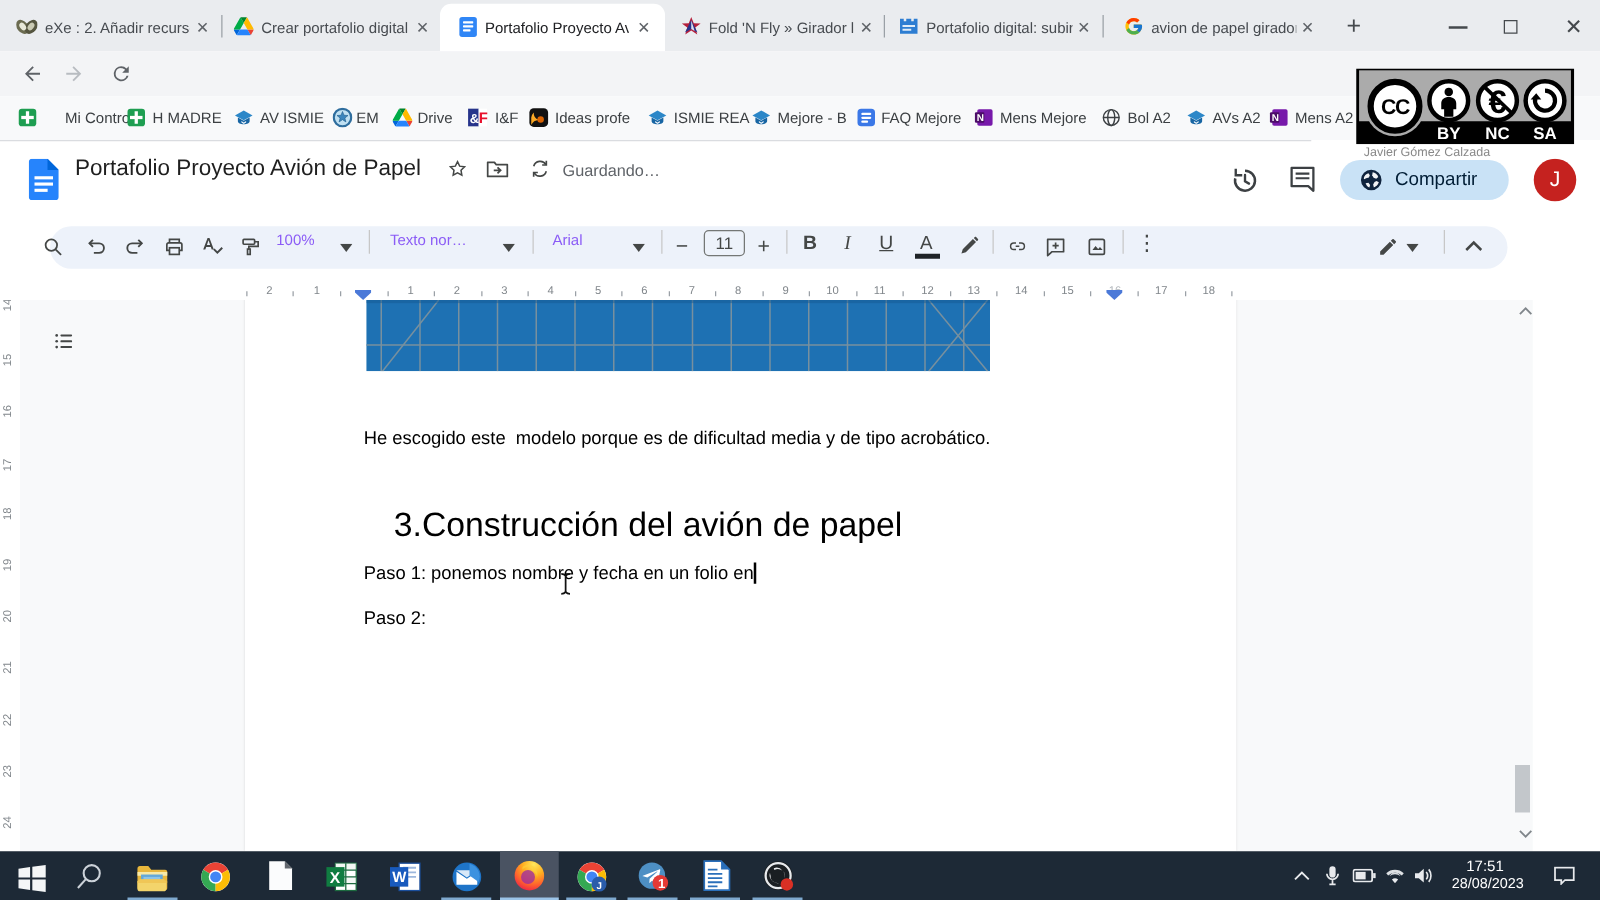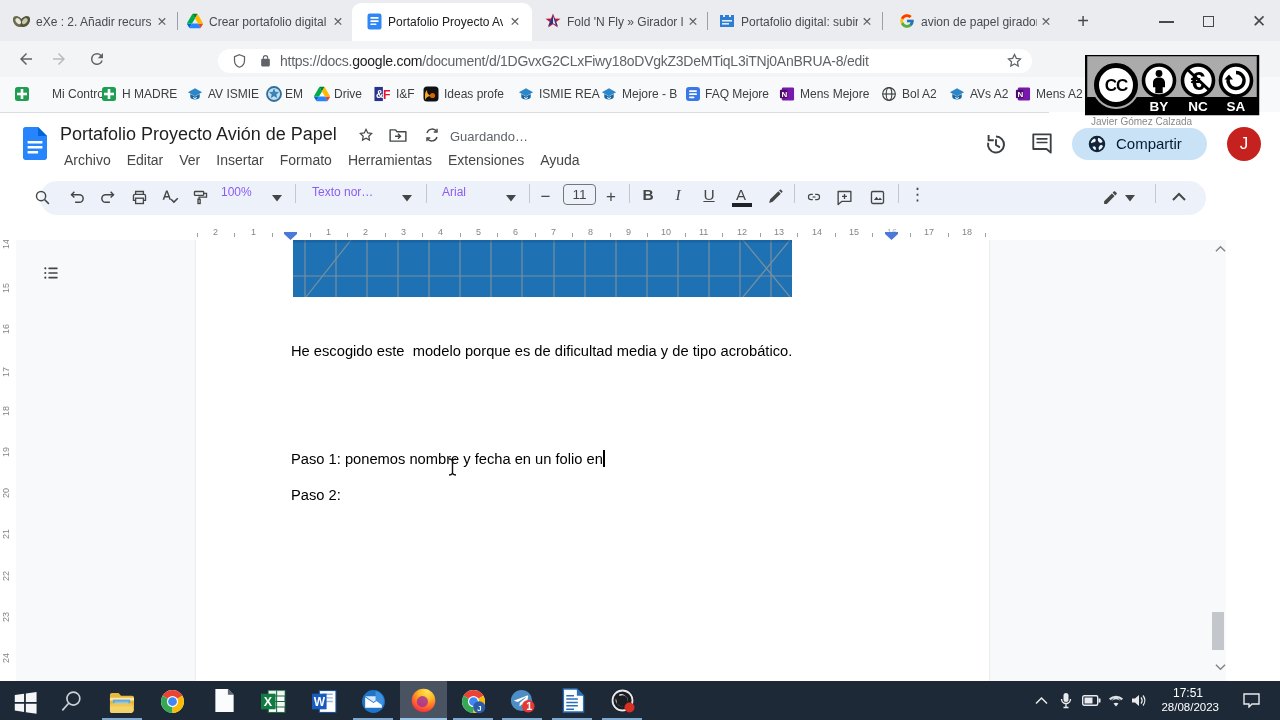--- a/index.html
+++ b/index.html
@@ -123,32 +123,20 @@
 
     <svg class="navic" style="left:17px;top:9px" width="18" height="18" viewBox="0 0 24 24" fill="#5f6368">
         <path d="M20 11H7.8l5.6-5.6L12 4l-8 8 8 8 1.4-1.4L7.8 13H20v-2z"></path>
       </svg>
     <svg class="navic" style="left:50px;top:9px" width="18" height="18" viewBox="0 0 24 24" fill="#b8bcc1">
         <path d="M4 13h12.2l-5.6 5.6L12 20l8-8-8-8-1.4 1.4L16.2 11H4v2z"></path>
       </svg>
     <svg class="navic" style="left:88px;top:9px" width="18" height="18" viewBox="0 0 24 24" fill="#5f6368">
         <path d="M17.65 6.35A7.96 7.96 0 0 0 12 4a8 8 0 1 0 7.73 10h-2.08A6 6 0 1 1 12 6c1.66 0 3.14.69 4.22 1.78L13 11h7V4l-2.35 2.35z"></path>
       </svg>
-    <div id="omnibox">
-      <svg class="a" style="left:14px;top:4px" width="15" height="16" viewBox="0 0 24 24" fill="none" stroke="#5f6368" stroke-width="2">
-          <path d="M12 2 L20 5 V11 C20 16.5 16.6 20.3 12 22 C7.4 20.3 4 16.5 4 11 V5 Z"></path>
-        </svg>
-      <svg class="a" style="left:41px;top:5px" width="13" height="14" viewBox="0 0 24 24" fill="#5f6368">
-          <path d="M18 8h-1V6a5 5 0 0 0-10 0v2H6a2 2 0 0 0-2 2v10a2 2 0 0 0 2 2h12a2 2 0 0 0 2-2V10a2 2 0 0 0-2-2zm-9-2a3 3 0 0 1 6 0v2H9V6z"></path>
-        </svg>
-      <div class="a" style="left:62px;top:4px;font-size:14px;color:#5f6368;white-space:nowrap;letter-spacing:-0.25px">https://docs.<span style="color:#202124">google.com</span>/document/d/1DGvxG2CLxFiwy18oDVgkZ3DeMTiqL3iTNj0AnBRUA-8/edit</div>
-      <svg class="a" style="left:788px;top:3px" width="17" height="17" viewBox="0 0 24 24" fill="none" stroke="#5f6368" stroke-width="1.8">
-          <path d="M12 3.5l2.6 5.4 5.9.8-4.3 4.1 1 5.9L12 16.9l-5.2 2.8 1-5.9-4.3-4.1 5.9-.8z"></path>
-        </svg>
-    </div>
   </div>
   <div class="a" id="bookmarks">
 
     <svg class="bmi" style="left:14px" width="16" height="16" viewBox="0 0 16 16">
         <rect x="1" y="1" width="14" height="14" rx="2.5" fill="#1e9e51"></rect>
         <rect x="6.7" y="3" width="2.6" height="10" fill="#fff"></rect>
         <rect x="3" y="6.7" width="10" height="2.6" fill="#fff"></rect>
       </svg>
     <div class="bm" style="left:52px">Mi Control</div>
     <svg class="bmi" style="left:101px" width="16" height="16" viewBox="0 0 16 16">
@@ -251,21 +239,20 @@
     <svg class="a" style="left:389px;top:15px" width="18" height="15" viewBox="0 0 24 20" fill="none" stroke="#444746" stroke-width="1.9">
         <path d="M1.5 2.5 h7.2 l2 2.5 H22.5 v12.5 h-21 z" stroke-linejoin="round"></path>
         <path d="M8 11 h7 M12 7.8 L15.3 11 12 14.2" fill="none"></path>
       </svg>
     <svg class="a" style="left:424px;top:14px" width="16" height="16" viewBox="0 0 24 24" fill="none" stroke="#444746" stroke-width="2">
         <path d="M4.5 9 a8 8 0 0 1 14.6-2 M19.5 15 a8 8 0 0 1-14.6 2"></path>
         <path d="M19.6 2.5 v5 h-5" fill="none"></path>
         <path d="M4.4 21.5 v-5 h5" fill="none"></path>
       </svg>
     <div class="a" style="left:450px;top:16px;font-size:13px;color:#5f6368">Guardando…</div>
-    <div id="menus"><span>Archivo</span><span>Editar</span><span>Ver</span><span>Insertar</span><span>Formato</span><span>Herramientas</span><span>Extensiones</span><span>Ayuda</span></div>
 
     <svg class="a" style="left:983px;top:131px;top:19px" width="24" height="24" viewBox="0 0 24 24" fill="none" stroke="#3c4043" stroke-width="2">
         <path d="M13 4.5 a8 8 0 1 1-7.8 6.2"></path>
         <path d="M5.6 3 v5.2 h5.2" stroke-width="1.9"></path>
         <path d="M13 8 v5 l3.2 1.9" stroke-linecap="round" stroke-width="1.9"></path>
       </svg>
     <svg class="a" style="left:1031px;top:19px" width="22" height="22" viewBox="0 0 24 24" fill="none" stroke="#3c4043" stroke-width="2">
         <path d="M2.5 2.5 h19 v20 l-4.5-4 H2.5 z" stroke-linejoin="round"></path>
         <path d="M6 7.5 h12 M6 11.5 h12" stroke-width="1.8"></path>
       </svg>
@@ -469,20 +456,21 @@
           <line x1="447" y1="0" x2="447" y2="57"></line>
           <line x1="478" y1="0" x2="478" y2="57"></line>
         <line x1="0" y1="36" x2="499" y2="36"></line>
         <line x1="58" y1="0" x2="13" y2="57"></line>
         <line x1="450" y1="0" x2="497" y2="57"></line>
           <line x1="497" y1="0" x2="450" y2="57"></line>
       </g>
       <rect width="499" height="2.5" fill="#135a93" opacity=".5"></rect>
     </svg>
     <div class="a" style="left:291px;top:103px;font-size:14.7px;color:#000">He escogido este&nbsp; modelo porque es de dificultad media y de tipo acrobático.</div>
+    <div class="a" style="left:315px;top:165px;font-size:27px;color:#000">3.Construcción del avión de papel</div>
     <div class="a" style="left:291px;top:211px;font-size:14.7px;color:#000">Paso 1: ponemos nombre y fecha en un folio en</div>
     <div class="a" style="left:603px;top:210px;width:1.5px;height:17px;background:#000"></div>
     <div class="a" style="left:291px;top:247px;font-size:14.7px;color:#000">Paso 2:</div>
 
     <svg class="a" style="left:447px;top:218px" width="11" height="18" viewBox="0 0 11 18">
         <path d="M2 1 C3.5 1 4.8 1.6 5.5 2.5 C6.2 1.6 7.5 1 9 1 M5.5 2.5 V15.5 M2 17 C3.5 17 4.8 16.4 5.5 15.5 C6.2 16.4 7.5 17 9 17" fill="none" stroke="#111" stroke-width="1.4"></path>
       </svg>
   </div>
   <div class="a" id="scrollcol">
     <svg class="a" style="left:9px;top:5px" width="11" height="8" viewBox="0 0 12 8" fill="none" stroke="#80868b" stroke-width="1.6">

